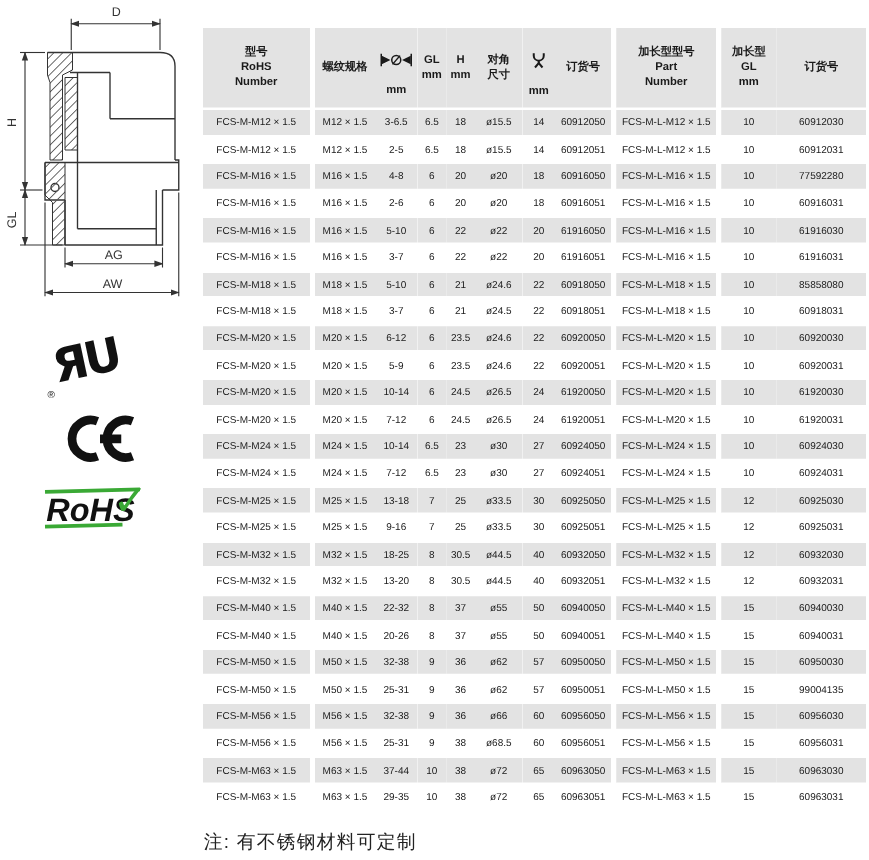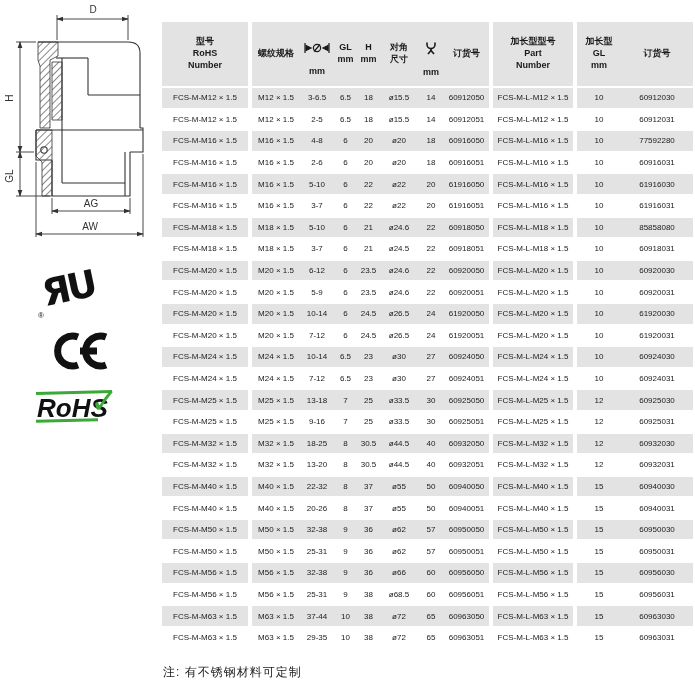--- a/index.html
+++ b/index.html
@@ -50,21 +50,21 @@
   table.spec td{height:19.6px;}
   table.spec tbody tr:nth-child(even) td{background:#ffffff;}
   
   table.spec th:nth-child(2),table.spec td:nth-child(2),
   table.spec th:nth-child(9),table.spec td:nth-child(9),
   table.spec th:nth-child(10),table.spec td:nth-child(10){
     border-left:4px solid #fff;
   }
   .hdr-icon{display:block;margin:0 auto 1px auto;}
   .note{
-    position:absolute;left:163px;top:664px;font-size:12px;color:#222;
+    position:absolute;left:163px;top:664px;font-size:15px;color:#222;
     letter-spacing:1px;
   }
   svg text{font-family:"Liberation Sans","DejaVu Sans",sans-serif;}
 </style>
 </head>
 <body>
 
 <div class="drawing">
   <svg width="160" height="245" viewBox="0 0 160 245">
     <defs>
@@ -494,21 +494,21 @@
           <td>FCS-M-M50 × 1.5</td>
           <td>M50 × 1.5</td>
           <td>25-31</td>
           <td>9</td>
           <td>36</td>
           <td>ø62</td>
           <td>57</td>
           <td>60950051</td>
           <td>FCS-M-L-M50 × 1.5</td>
           <td>15</td>
-          <td>60950031</td>
+          <td>99004135</td>
         </tr>
         <tr>
           <td>FCS-M-M56 × 1.5</td>
           <td>M56 × 1.5</td>
           <td>32-38</td>
           <td>9</td>
           <td>36</td>
           <td>ø66</td>
           <td>60</td>
           <td>60956050</td>

